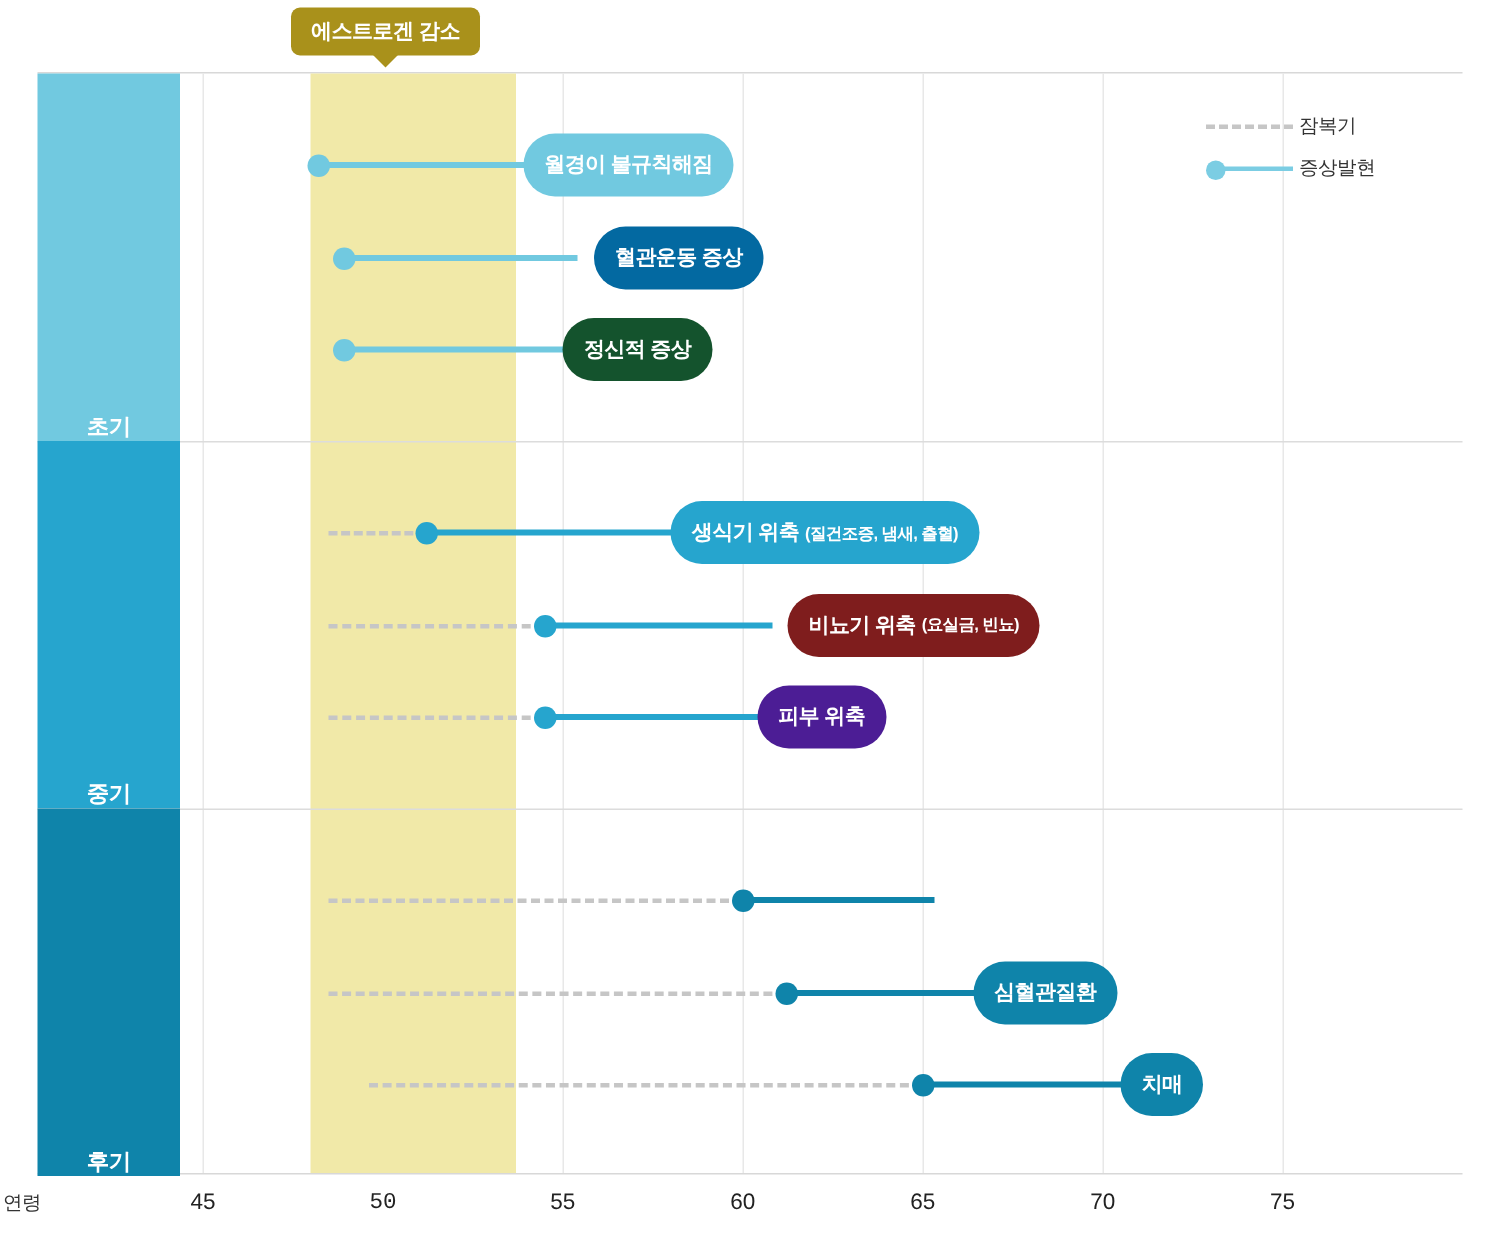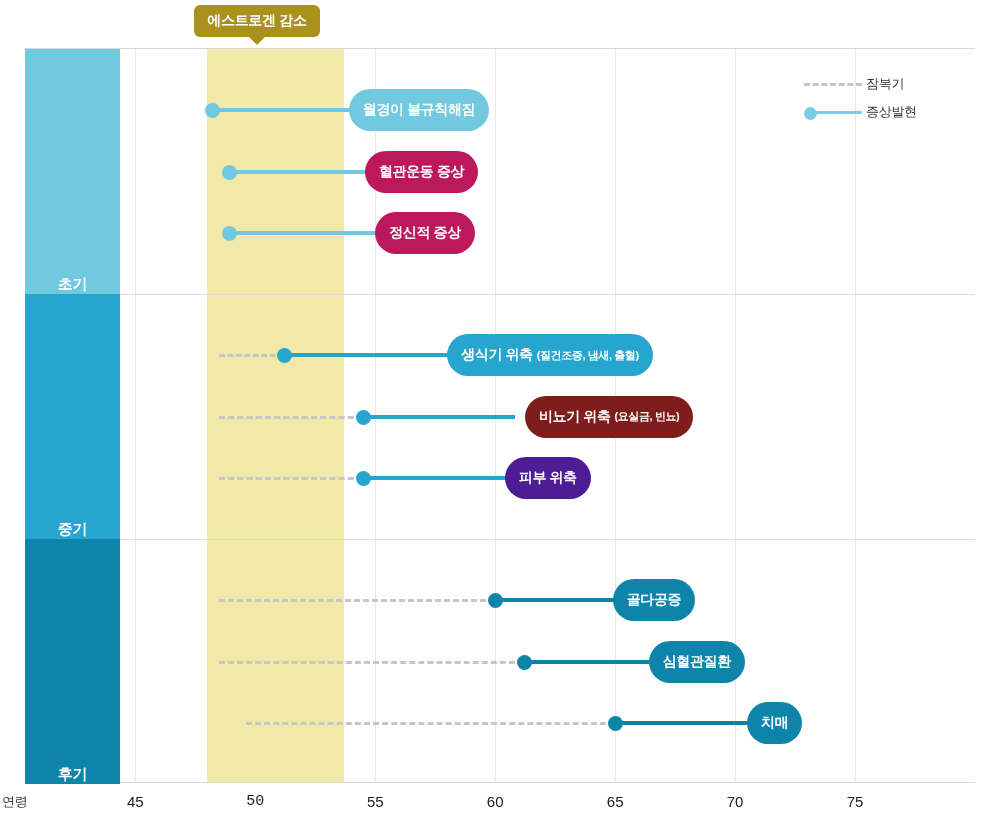--- a/index.html
+++ b/index.html
@@ -189,26 +189,26 @@
         <span>초기</span>
       </div>
       <div class="hgrid" style="top: 245px;"></div>
       <div class="lead" style="left: 187.121px; top: 61.25px; width: 146.742px; background: rgb(113, 201, 224);"></div>
       <div class="dot" style="left: 187.121px; top: 61.25px; background: rgb(113, 201, 224);"></div>
       <div class="pill" style="left: 323.864px; top: 61.25px; background: rgb(113, 201, 224);">
         <span class="main">월경이 불규칙해짐</span>
       </div>
       <div class="lead" style="left: 203.914px; top: 122.5px; width: 156.338px; background: rgb(113, 201, 224);"></div>
       <div class="dot" style="left: 203.914px; top: 122.5px; background: rgb(113, 201, 224);"></div>
-      <div class="pill" style="left: 340px; top: 122.5px; background: #be185d;">
+      <div class="pill" style="left: 371px; top: 122.5px; background: #0369a1;">
         <span class="main">혈관운동 증상</span>
       </div>
       <div class="lead" style="left: 203.914px; top: 183.75px; width: 156.338px; background: rgb(113, 201, 224);"></div>
       <div class="dot" style="left: 203.914px; top: 183.75px; background: rgb(113, 201, 224);"></div>
-      <div class="pill" style="left: 350.253px; top: 183.75px; background: #be185d;">
+      <div class="pill" style="left: 350.253px; top: 183.75px; background: #14532d;">
         <span class="main">정신적 증상</span>
       </div>
       <div class="stage-block" style="top: 245px; height: 245px; background: rgb(38, 165, 206);">
         <span>중기</span>
       </div>
       <div class="hgrid" style="top: 490px;"></div>
       <div class="latency" style="left: 194.318px; top: 306.25px; width: 64.7727px;"></div>
       <div class="lead" style="left: 259.091px; top: 306.25px; width: 173.131px; background: rgb(38, 165, 206);"></div>
       <div class="dot" style="left: 259.091px; top: 306.25px; background: rgb(38, 165, 206);"></div>
       <div class="pill" style="left: 422.222px; top: 306.25px; background: rgb(38, 165, 206);">
@@ -227,23 +227,20 @@
       <div class="dot" style="left: 338.258px; top: 428.75px; background: rgb(38, 165, 206);"></div>
       <div class="pill" style="left: 479.798px; top: 428.75px; background: #4c1d95;">
         <span class="main">피부 위축</span>
       </div>
       <div class="stage-block" style="top: 490px; height: 245px; background: rgb(15, 132, 170);">
         <span>후기</span>
       </div>
       <div class="latency" style="left: 194.318px; top: 551.25px; width: 275.884px;"></div>
       <div class="lead" style="left: 470.202px; top: 551.25px; width: 127.551px; background: rgb(15, 132, 170);"></div>
       <div class="dot" style="left: 470.202px; top: 551.25px; background: rgb(15, 132, 170);"></div>
-      <div class="pill" style="left: 587.753px; top: 551.25px; background: rgb(15, 132, 170);">
-        <span class="main">골다공증</span>
-      </div>
       <div class="latency" style="left: 194.318px; top: 612.5px; width: 304.672px;"></div>
       <div class="lead" style="left: 498.99px; top: 612.5px; width: 134.747px; background: rgb(15, 132, 170);"></div>
       <div class="dot" style="left: 498.99px; top: 612.5px; background: rgb(15, 132, 170);"></div>
       <div class="pill" style="left: 623.737px; top: 612.5px; background: rgb(15, 132, 170);">
         <span class="main">심혈관질환</span>
       </div>
       <div class="latency" style="left: 220.707px; top: 673.75px; width: 369.444px;"></div>
       <div class="lead" style="left: 590.152px; top: 673.75px; width: 141.944px; background: rgb(15, 132, 170);"></div>
       <div class="dot" style="left: 590.152px; top: 673.75px; background: rgb(15, 132, 170);"></div>
       <div class="pill" style="left: 722.096px; top: 673.75px; background: rgb(15, 132, 170);">

